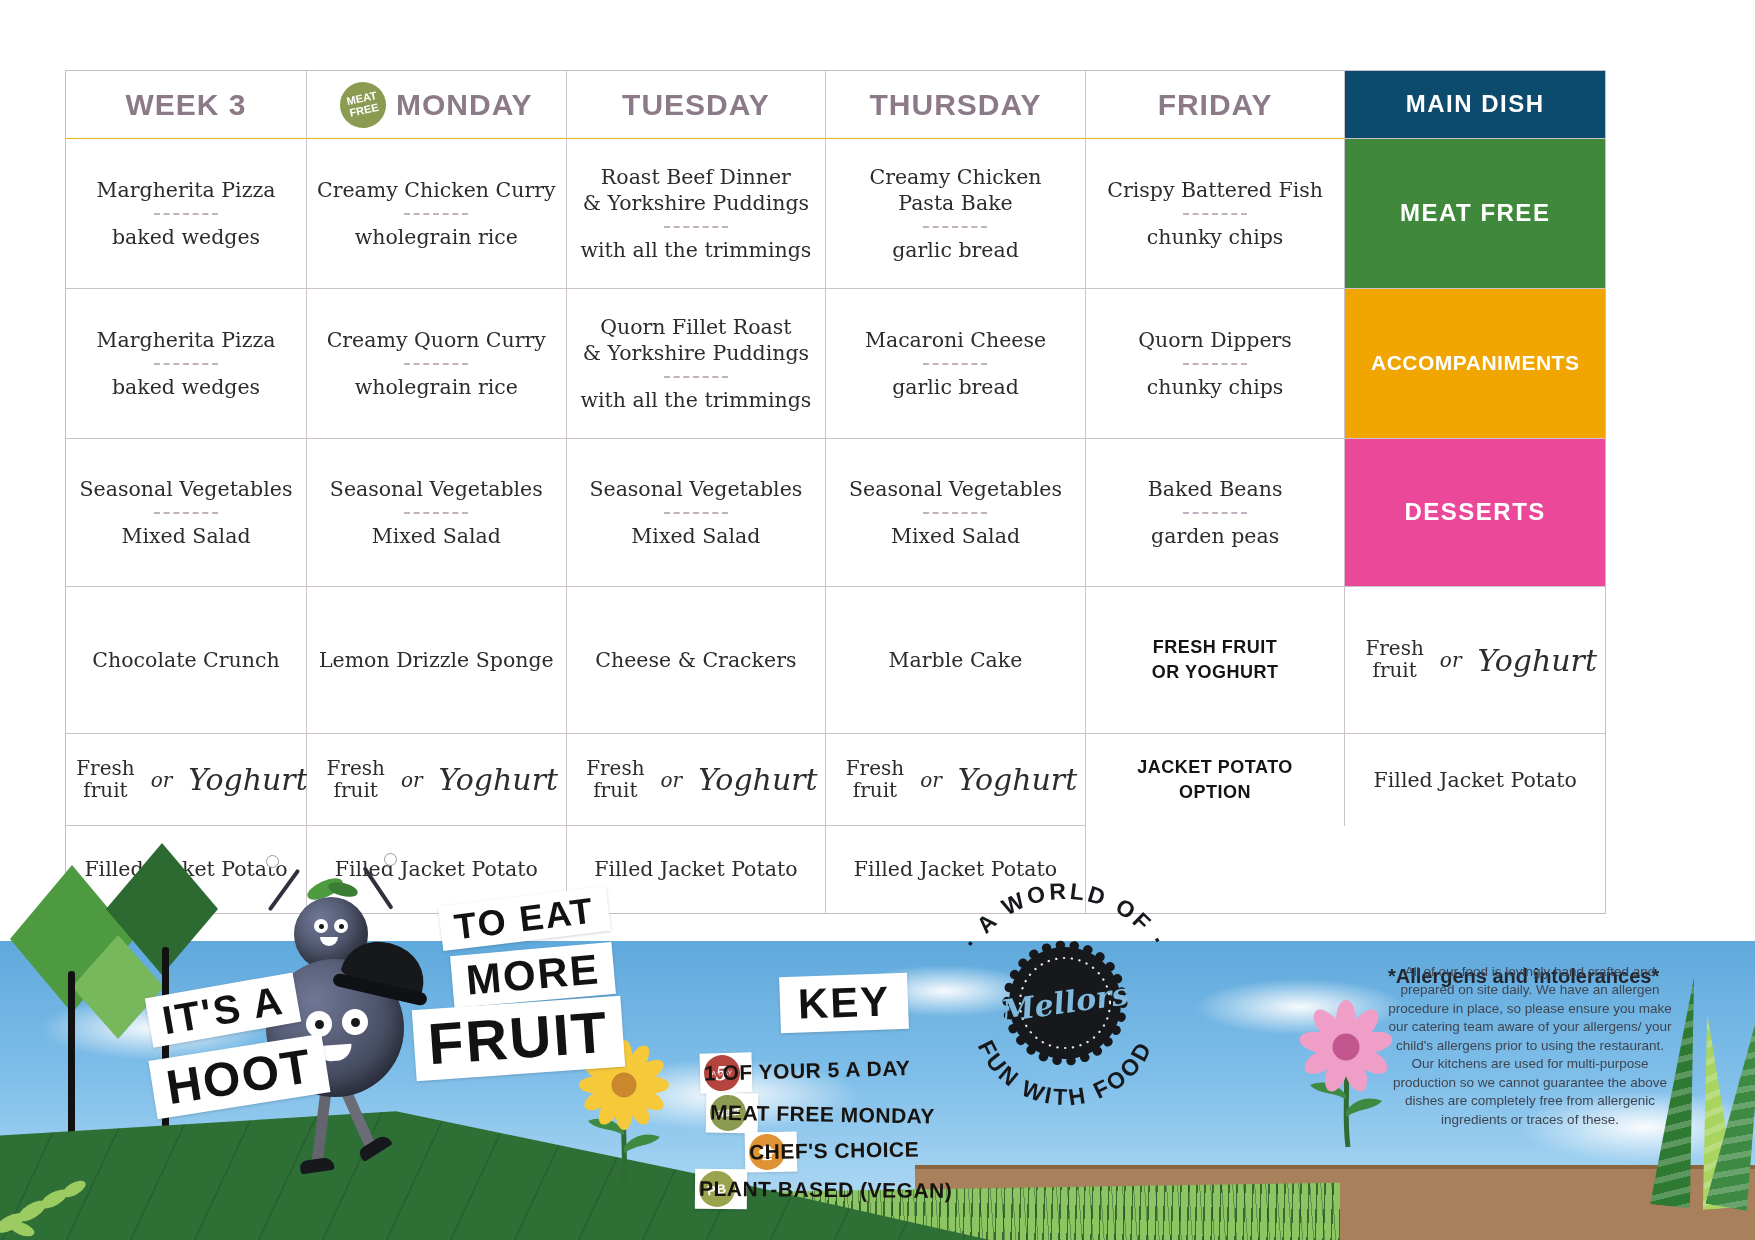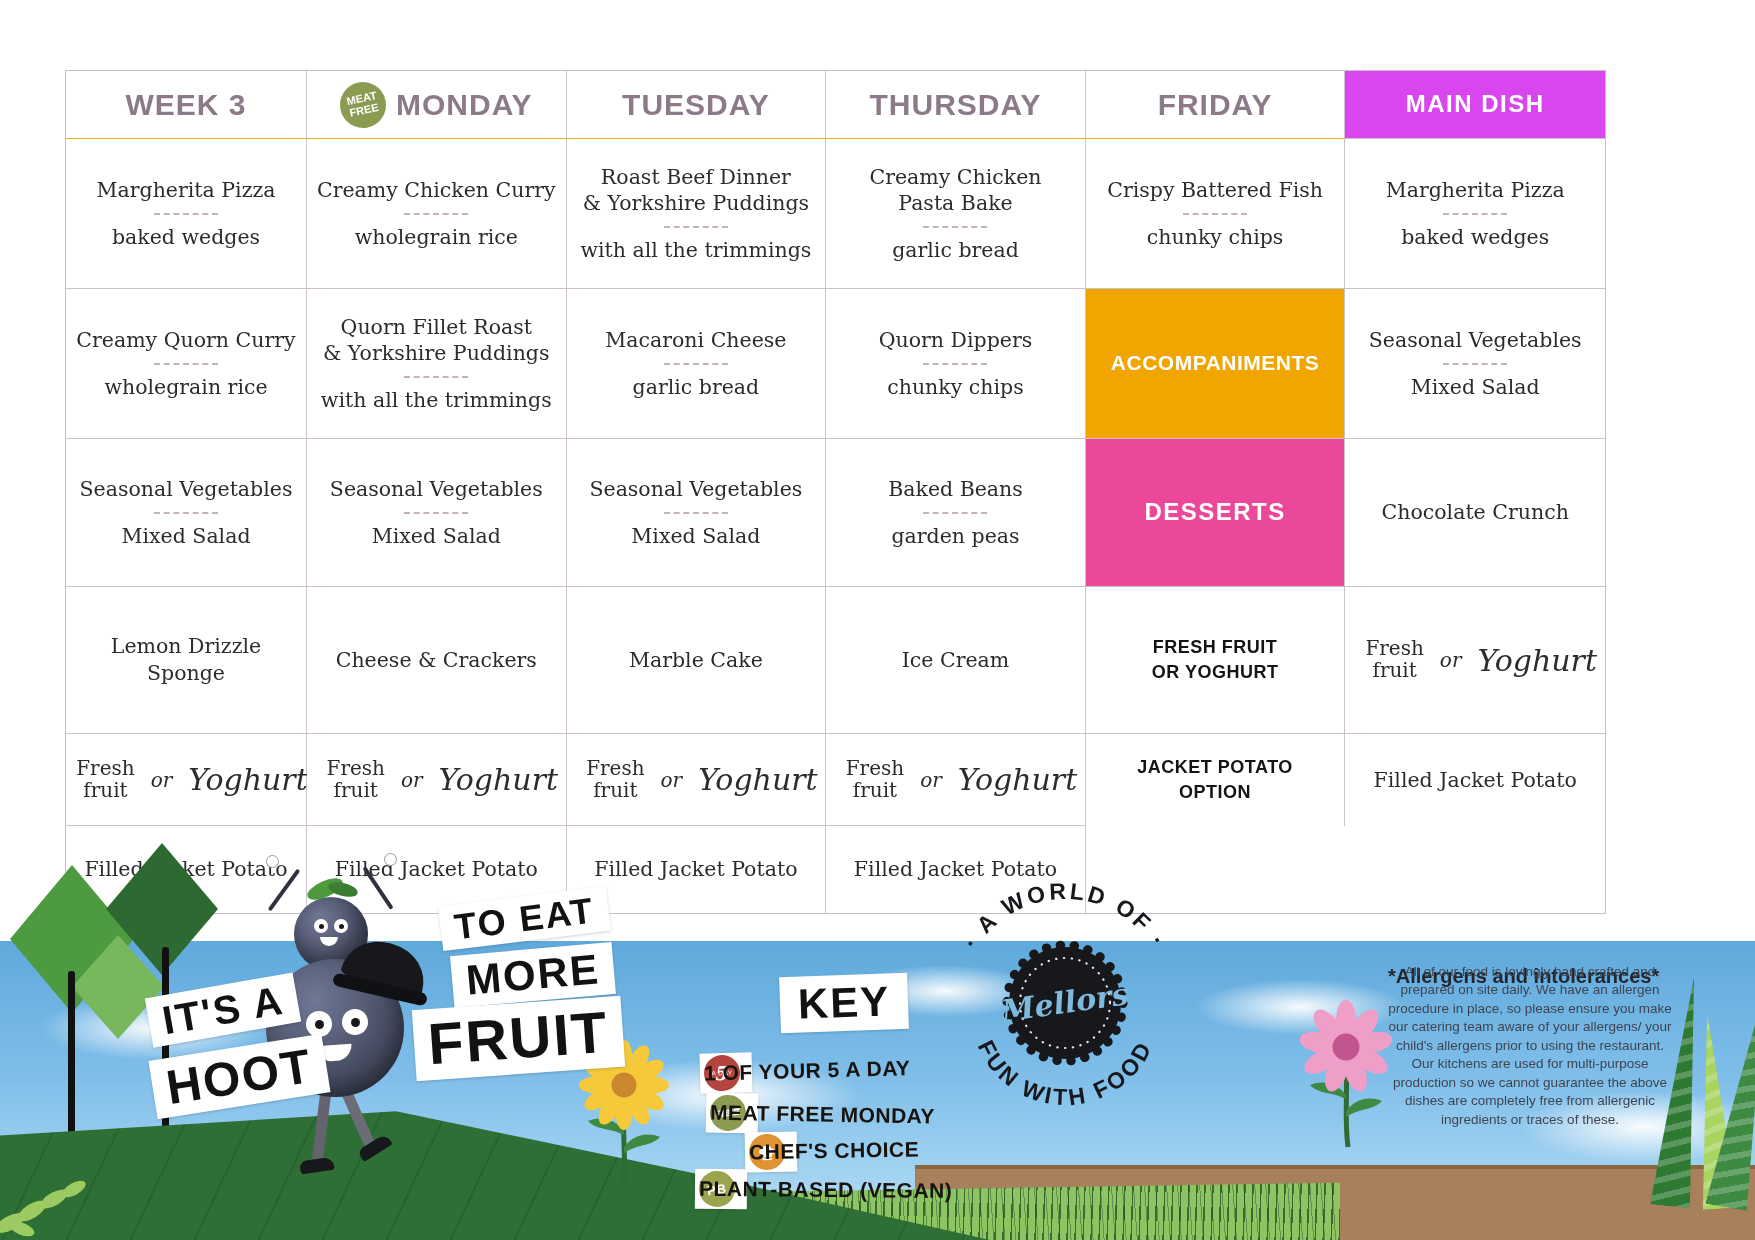--- a/index.html
+++ b/index.html
@@ -181,21 +181,21 @@
     </div>
     <div class="mt-cell head-cell">
       <span>TUESDAY</span>
     </div>
     <div class="mt-cell head-cell">
       <span>THURSDAY</span>
     </div>
     <div class="mt-cell head-cell">
       <span>FRIDAY</span>
     </div>
-    <div class="mt-cell label-cell row-main-dish" style="background: #d946ef; color: rgb(255, 255, 255);">
+    <div class="mt-cell label-cell row-main-dish" style="background: #0c4a6e; color: rgb(255, 255, 255);">
       <div>MAIN DISH</div>
     </div>
     <div class="mt-cell dish-cell row-main-dish">
       <div class="dish-line">Margherita Pizza</div>
       <div class="dash"></div>
       <div class="dish-line">baked wedges</div>
     </div>
     <div class="mt-cell dish-cell row-main-dish">
       <div class="dish-line">Creamy Chicken Curry</div>
       <div class="dash"></div>
@@ -211,20 +211,23 @@
       <div class="dish-line">Creamy Chicken</div>
       <div class="dish-line">Pasta Bake</div>
       <div class="dash"></div>
       <div class="dish-line">garlic bread</div>
     </div>
     <div class="mt-cell dish-cell row-main-dish">
       <div class="dish-line">Crispy Battered Fish</div>
       <div class="dash"></div>
       <div class="dish-line">chunky chips</div>
     </div>
+    <div class="mt-cell label-cell row-meat-free" style="background: rgb(63, 136, 60); color: rgb(255, 255, 255);">
+      <div>MEAT FREE</div>
+    </div>
     <div class="mt-cell dish-cell row-meat-free">
       <div class="dish-line">Margherita Pizza</div>
       <div class="dash"></div>
       <div class="dish-line">baked wedges</div>
     </div>
     <div class="mt-cell dish-cell row-meat-free">
       <div class="dish-line">Creamy Quorn Curry</div>
       <div class="dash"></div>
       <div class="dish-line">wholegrain rice</div>
     </div>
@@ -279,23 +282,20 @@
       <div class="dish-line">Chocolate Crunch</div>
     </div>
     <div class="mt-cell dish-cell row-desserts">
       <div class="dish-line">Lemon Drizzle Sponge</div>
     </div>
     <div class="mt-cell dish-cell row-desserts">
       <div class="dish-line">Cheese &amp; Crackers</div>
     </div>
     <div class="mt-cell dish-cell row-desserts">
       <div class="dish-line">Marble Cake</div>
-    </div>
-    <div class="mt-cell dish-cell row-desserts">
-      <div class="dish-line">Ice Cream</div>
     </div>
     <div class="mt-cell label-cell row-fresh-fruit" style="background: rgb(255, 255, 255); color: rgb(20, 20, 20);">
       <div>FRESH FRUIT</div>
       <div>OR YOGHURT</div>
     </div>
     <div class="mt-cell dish-cell row-fresh-fruit">
       <div class="fruit-wrap">
         <div class="fruit-stack">
           <div>Fresh</div>
           <div>fruit</div>

